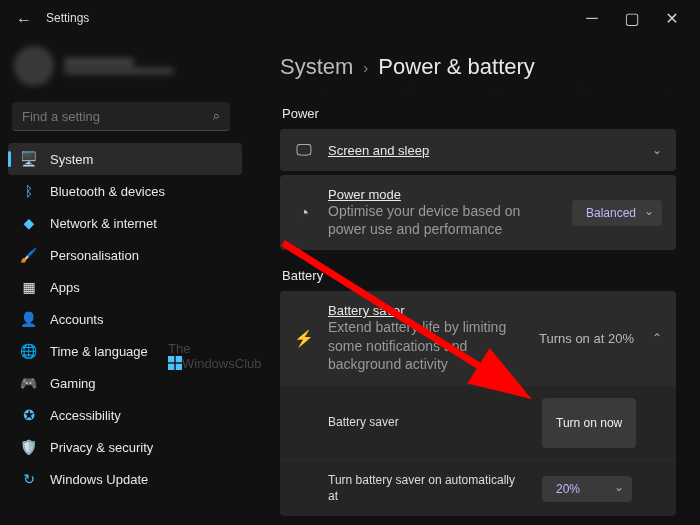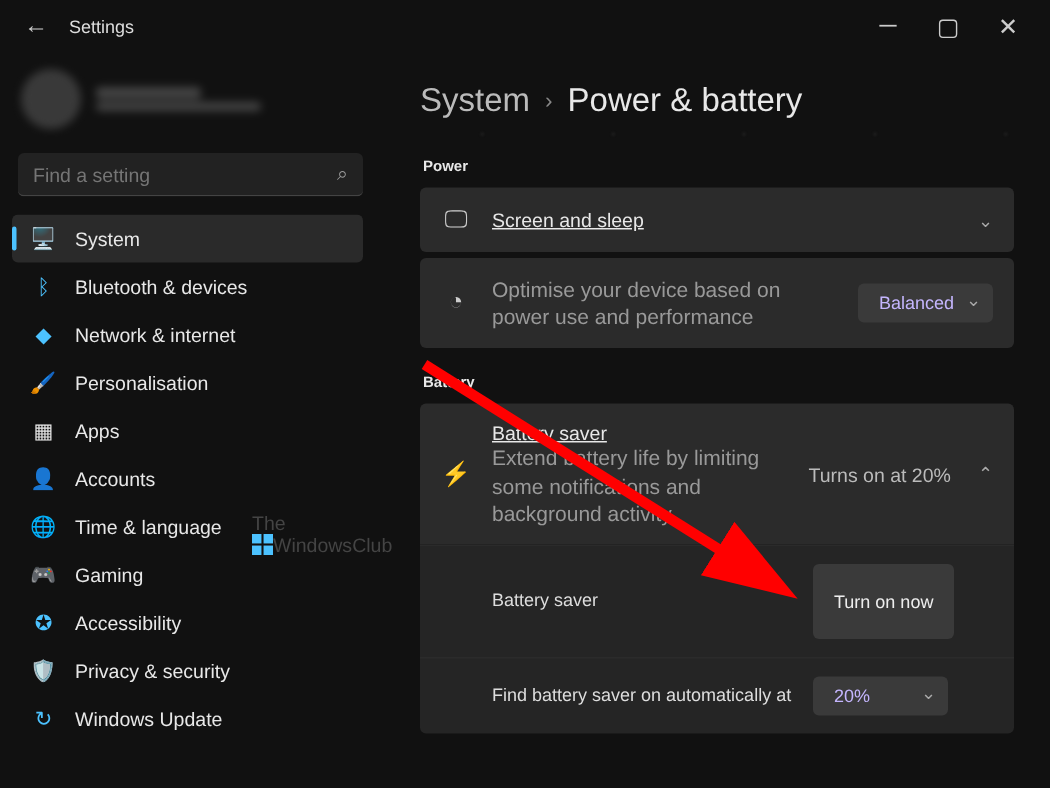--- a/index.html
+++ b/index.html
@@ -8,34 +8,34 @@
 .titlebar .back { width:32px; text-align:center; color:#ccc; cursor:pointer; }
 .titlebar .title { font-size:12px; color:#ddd; margin-left:6px; }
 .winctrl { margin-left:auto; display:flex; gap:0; }
 .winctrl div { width:40px; height:28px; display:flex; align-items:center; justify-content:center; color:#ccc; cursor:pointer; }
 .container { display:flex; height:calc(100% - 36px); }
 .sidebar { width:250px; padding:4px 8px 0 8px; display:flex; flex-direction:column; }
 .profile { display:flex; align-items:center; gap:10px; padding:6px 6px 14px 6px; filter:blur(3px); opacity:.6; }
 .avatar { width:40px; height:40px; border-radius:50%; background:#555; }
 .prof-text { display:flex; flex-direction:column; gap:2px; }
 .prof-line { background:#666; border-radius:3px; height:8px; }
-.search { display:flex; align-items:center; background:#222; border-radius:4px; border-bottom:1px solid #444; padding:6px 10px; margin:2px 0 12px 4px; }
+.search { display:flex; align-items:center; background:#222; border-radius:4px; border-bottom:1px solid #444; padding:6px 10px; margin:2px 12px 12px 4px; }
 .search input { flex:1; background:transparent; border:none; color:#ddd; font-size:13px; outline:none; }
 .nav { list-style:none; overflow-y:auto; }
 .nav li { display:flex; align-items:center; gap:12px; padding:8px 12px; border-radius:4px; cursor:pointer; font-size:13px; color:#e8e8e8; }
 .nav li.selected { background:#2a2a2a; position:relative; }
 .nav li.selected::before { content:""; position:absolute; left:0; top:8px; bottom:8px; width:3px; background:#4cc2ff; border-radius:2px; }
 .nav .ic { width:18px; display:flex; align-items:center; justify-content:center; font-size:14px; }
 .main { flex:1; padding:18px 24px 0 30px; overflow-y:auto; }
 .crumb { display:flex; align-items:center; gap:10px; font-size:22px; margin-bottom:4px; }
 .crumb .sys { color:#bbb; cursor:pointer; font-weight:400; }
 .crumb .sep { color:#888; font-size:15px; }
 .crumb .cur { font-weight:400; }
 .timeline { display:flex; justify-content:space-between; font-size:9px; color:#555; padding:0 4px 0 40px; margin-bottom:12px; filter:blur(1px); }
-.sec-h { font-size:10px; font-weight:700; margin:8px 0 8px 2px; }
+.sec-h { font-size:13px; font-weight:400; margin:8px 0 8px 2px; }
 .card { background:#2b2b2b; border-radius:4px; padding:12px 14px; display:flex; align-items:center; gap:14px; margin-bottom:4px; }
 .card .ci { width:20px; display:flex; align-items:center; justify-content:center; color:#ccc; }
 .card .ct { flex:1; }
 .card .ct .t1 { font-size:13px;text-decoration:underline; }
 .card .ct .t2 { font-size:14px; color:#999; line-height:1.3; margin-top:0; }
 .card .chv { color:#aaa; font-size:12px; }
 .sel { background:#3a3a3a; border-radius:4px; padding:6px 26px 6px 14px; font-size:12px; color:#c4b5fd; position:relative; min-width:90px; cursor:pointer; }
 .sel::after { content:"⌄"; position:absolute; right:8px; top:4px; color:#aaa; font-size:12px; }
 .sub { background:#252525; border-radius:0 0 4px 4px; }
 .subrow { display:flex; align-items:center; padding:12px 14px 12px 48px; gap:14px; border-top:1px solid rgba(255,255,255,.03); }
@@ -144,20 +144,21 @@
       <span class="ci">🖵</span>
       <div class="ct">
           <div class="t1">Screen and sleep</div>
         </div>
       <span class="chv">⌄</span>
     </div>
 
     <div class="card">
       <span class="ci">◔</span>
       <div class="ct">
+        <div class="t1">Power mode</div>
         <div class="t2">Optimise your device based on power use and performance</div>
       </div>
       <div class="sel">Balanced</div>
     </div>
 
     <div class="sec-h" style="margin-top:18px">Battery</div>
 
     <div class="card" style="margin-bottom:0;border-radius:4px 4px 0 0">
       <span class="ci">⚡</span>
       <div class="ct">
@@ -167,21 +168,21 @@
       <span class="status">Turns on at 20%</span>
       <span class="chv">⌃</span>
     </div>
 
     <div class="sub">
       <div class="subrow">
         <div class="lbl">Battery saver</div>
         <div class="btn">Turn on now</div>
       </div>
       <div class="subrow">
-        <div class="lbl">Find battery saver on automatically at</div>
+        <div class="lbl">Turn battery saver on automatically at</div>
         <div class="sel">20%</div>
       </div>
     </div>
   </div>
 </div>
 
 <div class="watermark">
   <span>The</span><br>
   <svg class="wlogo" viewBox="0 0 10 10">
       <rect width="4.5" height="4.5" fill="#4cc2ff"></rect>

